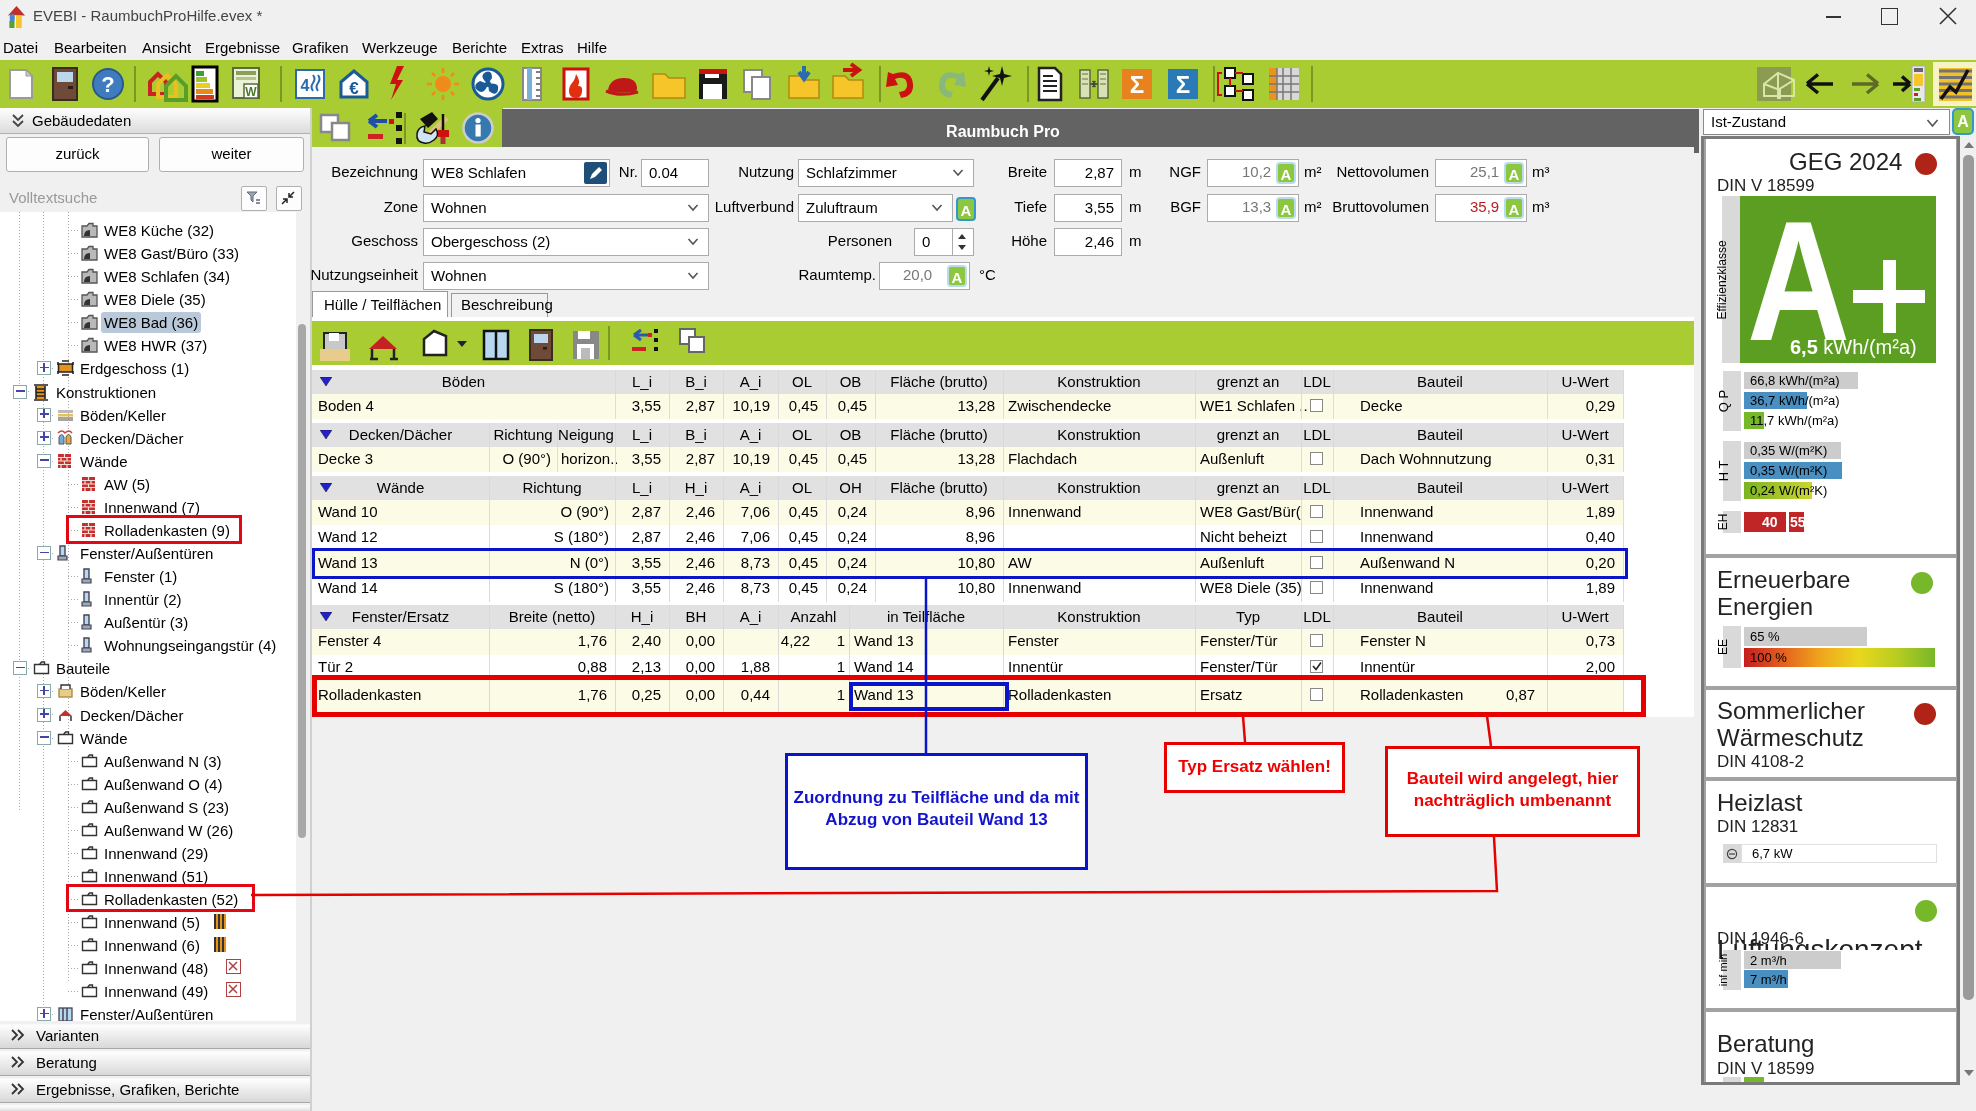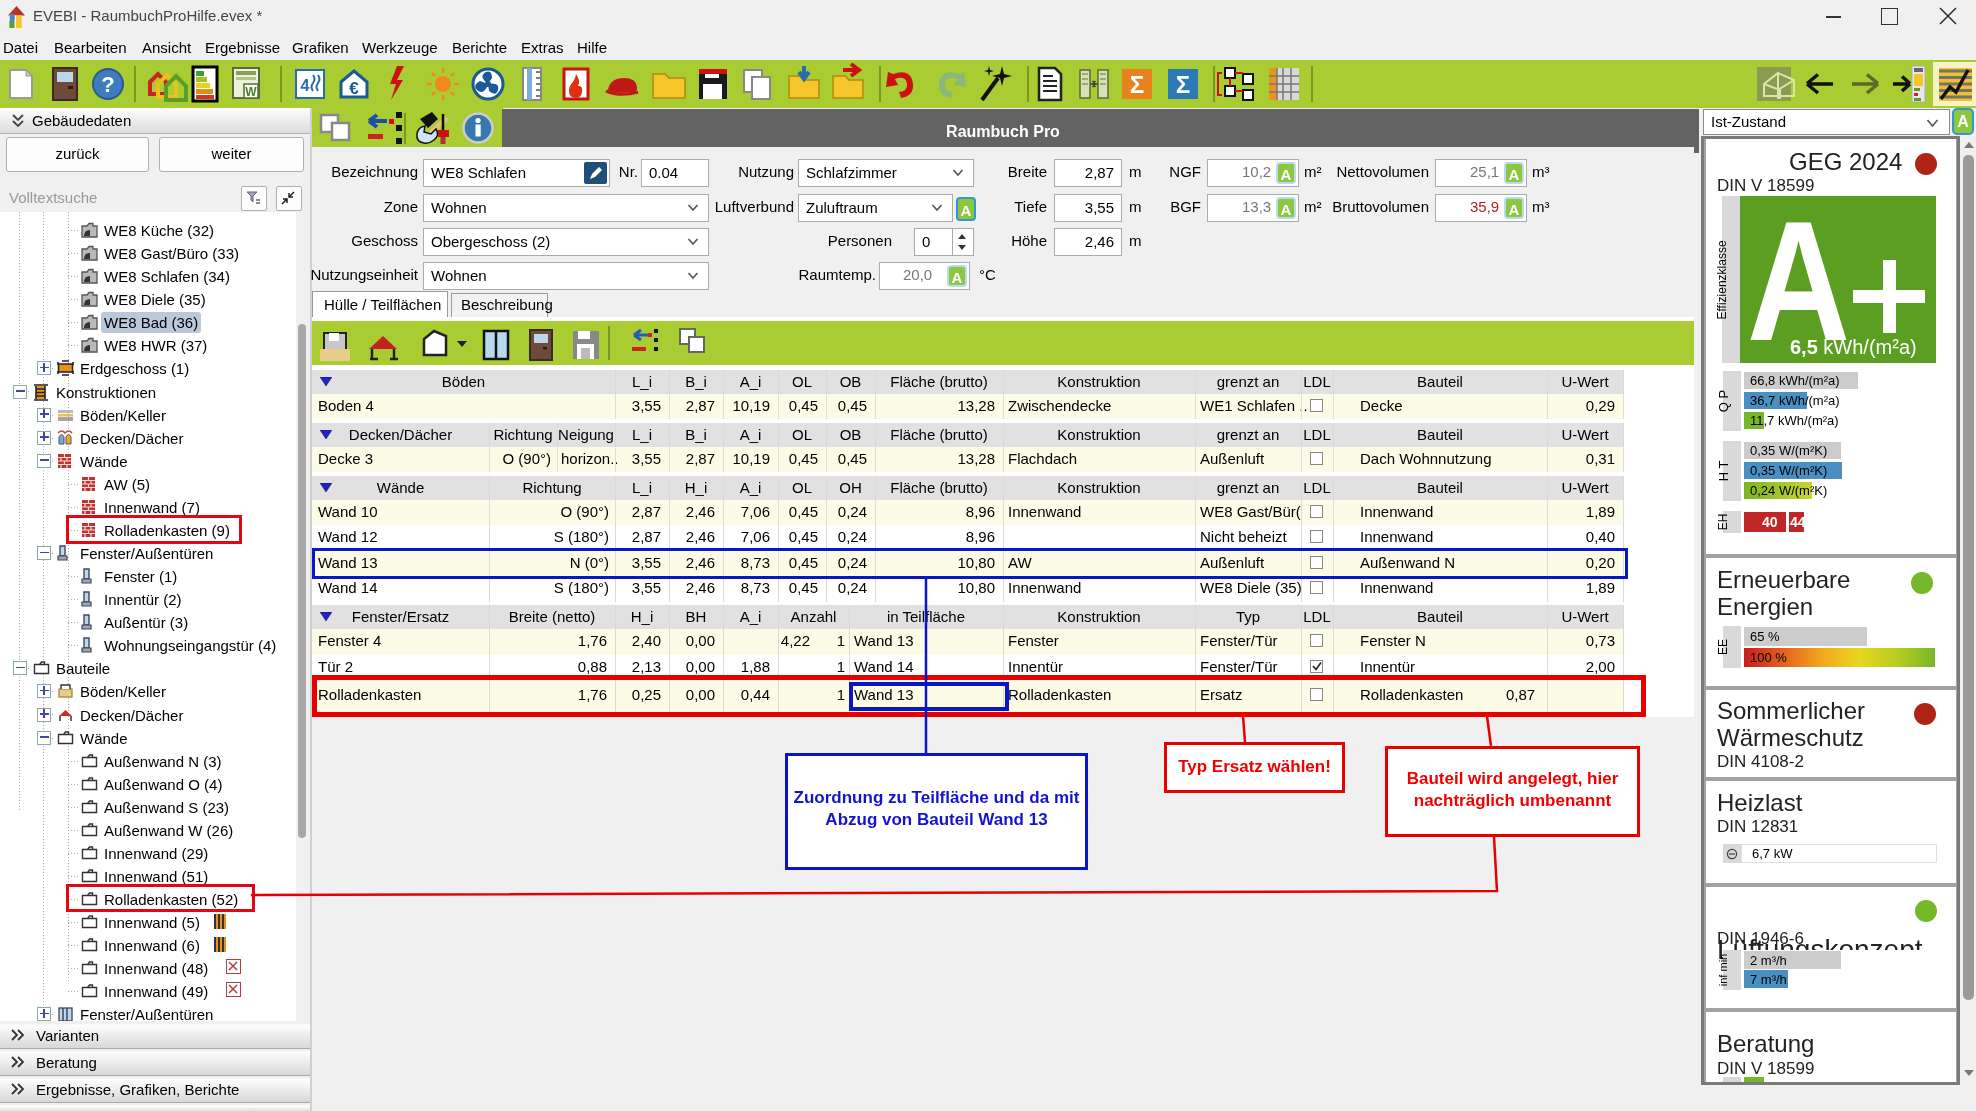--- a/index.html
+++ b/index.html
@@ -1026,21 +1026,21 @@
 <div class="abs" style="left:1744px;top:482px;width:68px;height:17px;background:linear-gradient(to right,#7ab422,#ccd52f);"></div>
 <div class="abs tt" style="left:1750px;top:483px;font-size:13px;">0,24 W/(m²K)</div>
 <div style="position:absolute;left:1723px;top:511px;width:18px;height:22px;background:#d9d9d9;"></div>
     <div style="position:absolute;left:1741px;top:511px;height:22px;width:0;">
       <div style="position:absolute;left:-18px;top:11.0px;transform:translate(-50%,-50%) rotate(-90deg) ;transform-origin:center;font-size:12px;white-space:nowrap;">EH</div>
     </div>
 <div class="abs" style="left:1741px;top:511px;width:196px;height:22px;background:#fff;"></div>
 <div class="abs" style="left:1744px;top:512px;width:42px;height:20px;background:#c12626;"></div>
 <div class="abs tt" style="left:1762px;top:514px;font-size:14px;font-weight:bold;color:#fff;">40</div>
 <div class="abs" style="left:1789px;top:512px;width:15px;height:20px;background:#c12626;"></div>
-<div class="abs tt" style="left:1790px;top:514px;font-size:14px;font-weight:bold;color:#fff;">44</div>
+<div class="abs tt" style="left:1790px;top:514px;font-size:14px;font-weight:bold;color:#fff;">55</div>
 <div style="position:absolute;left:1706px;width:250px;background:#fff;top:558px;height:128px;"></div>
 <div class="abs tt" style="left:1717px;top:566px;font-size:24px;color:#222;">Erneuerbare</div>
 <div class="abs tt" style="left:1717px;top:593px;font-size:24px;color:#222;">Energien</div>
 <div style="position:absolute;left:1911px;top:572px;width:22px;height:22px;border-radius:50%;background:#76b82a;"></div>
 <div style="position:absolute;left:1723px;top:626px;width:18px;height:42px;background:#d9d9d9;"></div>
     <div style="position:absolute;left:1741px;top:626px;height:42px;width:0;">
       <div style="position:absolute;left:-18px;top:21.0px;transform:translate(-50%,-50%) rotate(-90deg) ;transform-origin:center;font-size:12px;white-space:nowrap;">EE</div>
     </div>
 <div class="abs" style="left:1741px;top:626px;width:196px;height:42px;background:#fff;"></div>
 <div class="abs" style="left:1744px;top:627px;width:123px;height:19px;background:#cccccc;"></div>

